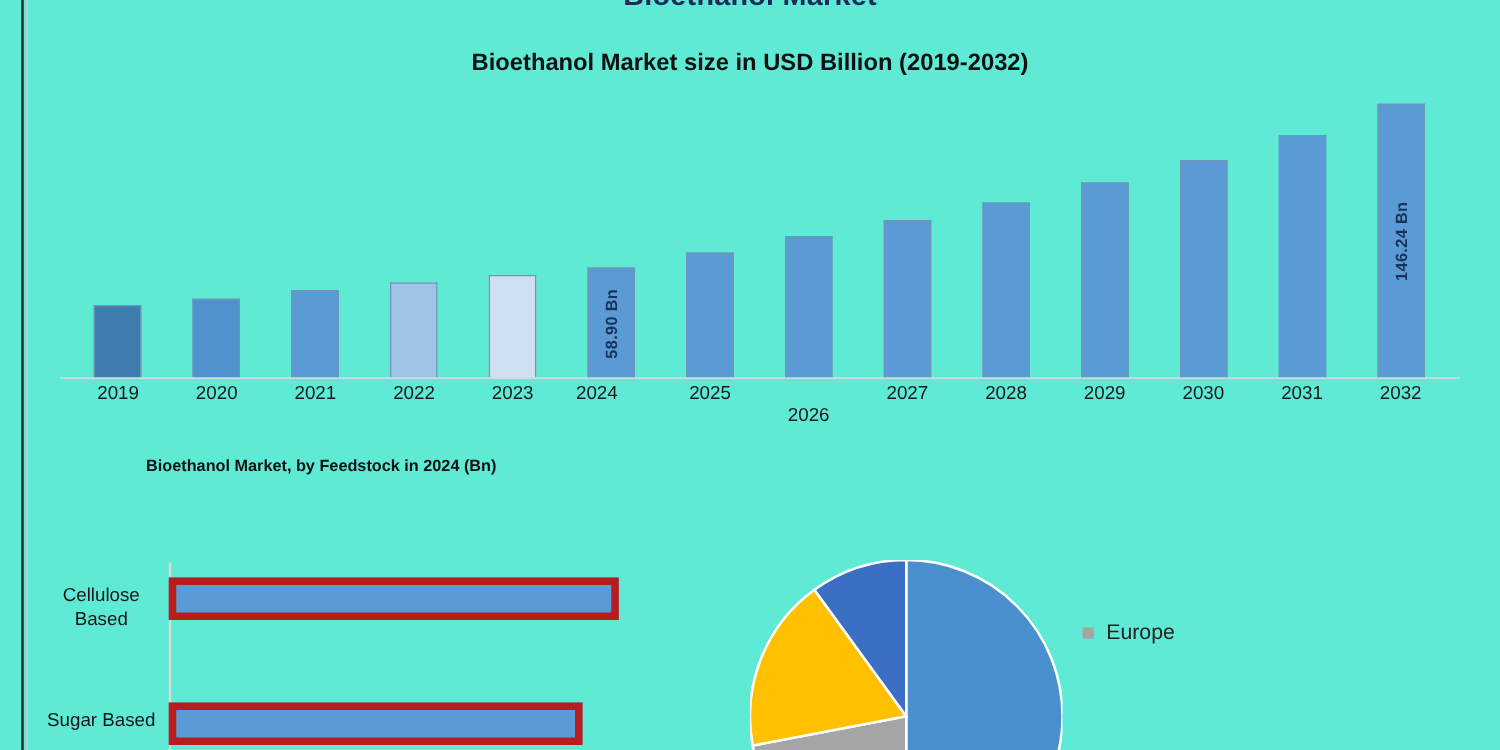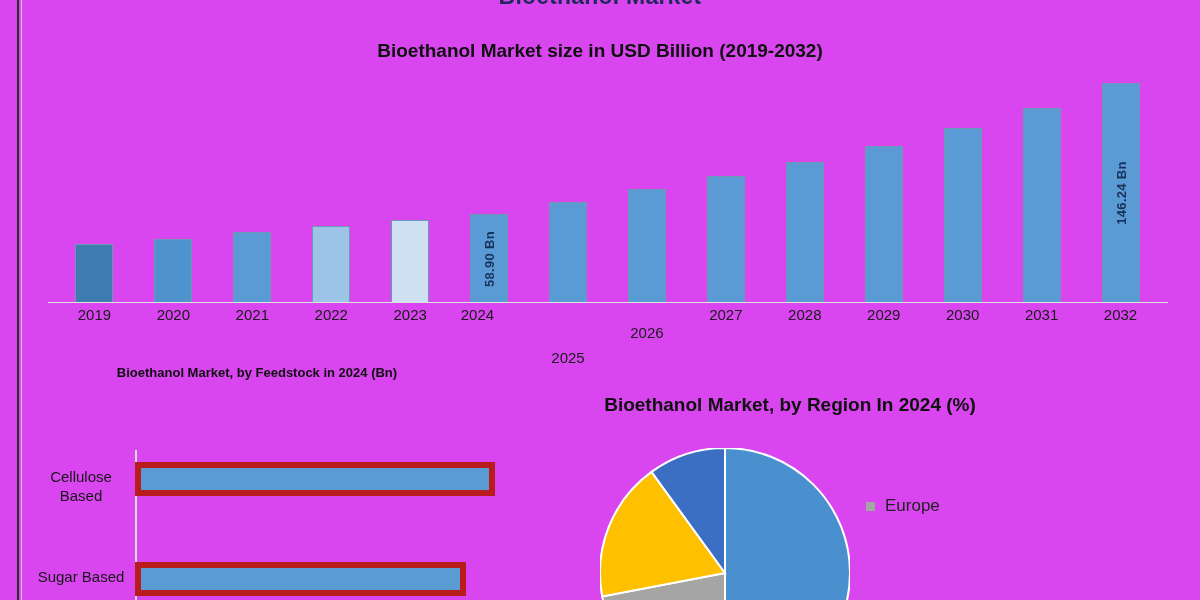--- a/index.html
+++ b/index.html
@@ -5,21 +5,21 @@
   * { box-sizing: border-box; margin: 0; padding: 0; }
   html, body {
     width: 1200px; height: 600px;
     background: #ffffff;
     font-family: "Liberation Sans", sans-serif;
     overflow: hidden;
   }
   #page {
     position: relative;
     width: 1200px; height: 600px;
-    background: #d946ef;
+    background: #5eead4;
     overflow: hidden;
   }
   
   .left-rule {
     position: absolute; left: 17px; top: 0;
     width: 2px; height: 600px;
     background: #2b2b2b;
   }
   .left-rule-2 {
     position: absolute; left: 21px; top: 0;
@@ -239,42 +239,41 @@
       </div>
     </div>
   <div class="baseline"></div>
   <div class="xlabels" id="bar-xlabels">
       <div class="xlab" style="left: 0px; width: 78.9286px;">2019</div>
       <div class="xlab" style="left: 78.9286px; width: 78.9286px;">2020</div>
       <div class="xlab" style="left: 157.857px; width: 78.9286px;">2021</div>
       <div class="xlab" style="left: 236.786px; width: 78.9286px;">2022</div>
       <div class="xlab" style="left: 315.714px; width: 78.9286px;">2023</div>
       <div class="xlab" style="left: 383px; width: 78.9286px;">2024</div>
-      <div class="xlab" style="left: 473.571px; width: 78.9286px; margin-top: 43px;">2025</div>
+      <div class="xlab" style="left: 473.571px; width: 78.9286px;">2025</div>
       <div class="xlab" style="left: 552.5px; width: 78.9286px; margin-top: 18px;">2026</div>
       <div class="xlab" style="left: 631.429px; width: 78.9286px;">2027</div>
       <div class="xlab" style="left: 710.357px; width: 78.9286px;">2028</div>
       <div class="xlab" style="left: 789.286px; width: 78.9286px;">2029</div>
       <div class="xlab" style="left: 868.214px; width: 78.9286px;">2030</div>
       <div class="xlab" style="left: 947.143px; width: 78.9286px;">2031</div>
       <div class="xlab" style="left: 1026.07px; width: 78.9286px;">2032</div>
     </div>
 
   <div class="fs-title">Bioethanol Market, by Feedstock in 2024 (Bn)</div>
   <div class="fs-axis"></div>
   <div class="fs-plot" id="fs-plot">
       <div class="fs-bar" style="top: 10px; width: 360px; background: rgb(91, 155, 213);">
         <span class="fs-cat">Cellulose Based</span>
       </div>
       <div class="fs-bar" style="top: 110px; width: 331px; background: rgb(91, 155, 213);">
         <span class="fs-cat">Sugar Based</span>
       </div>
     </div>
 
-  <div class="pie-title">Bioethanol Market, by Region In 2024 (%)</div>
   <div class="pie-wrap" id="pie-wrap"><svg width="250" height="250" viewBox="0 0 250 250">
         <path d="M 125 125 L 125.00000000000001 0 A 125 125 0 0 1 125.00000000000001 250 Z" fill="#4A90CF" stroke="#ffffff" stroke-width="2"></path>
         <path d="M 125 125 L 125.00000000000001 250 A 125 125 0 0 1 2.21409365891391 148.42266432321557 Z" fill="#A5A5A5" stroke="#ffffff" stroke-width="2"></path>
         <path d="M 125 125 L 2.21409365891391 148.42266432321557 A 125 125 0 0 1 51.52684346344084 23.872875703131584 Z" fill="#FFC000" stroke="#ffffff" stroke-width="2"></path>
         <path d="M 125 125 L 51.52684346344084 23.872875703131584 A 125 125 0 0 1 124.99999999999997 0 Z" fill="#3B6FC4" stroke="#ffffff" stroke-width="2"></path>
       </svg></div>
   <div class="pie-legend" id="pie-legend">
       <div class="leg-row">
         <span class="leg-sw" style="background: rgb(165, 165, 165);"></span>
         <span class="leg-txt">Europe</span>

